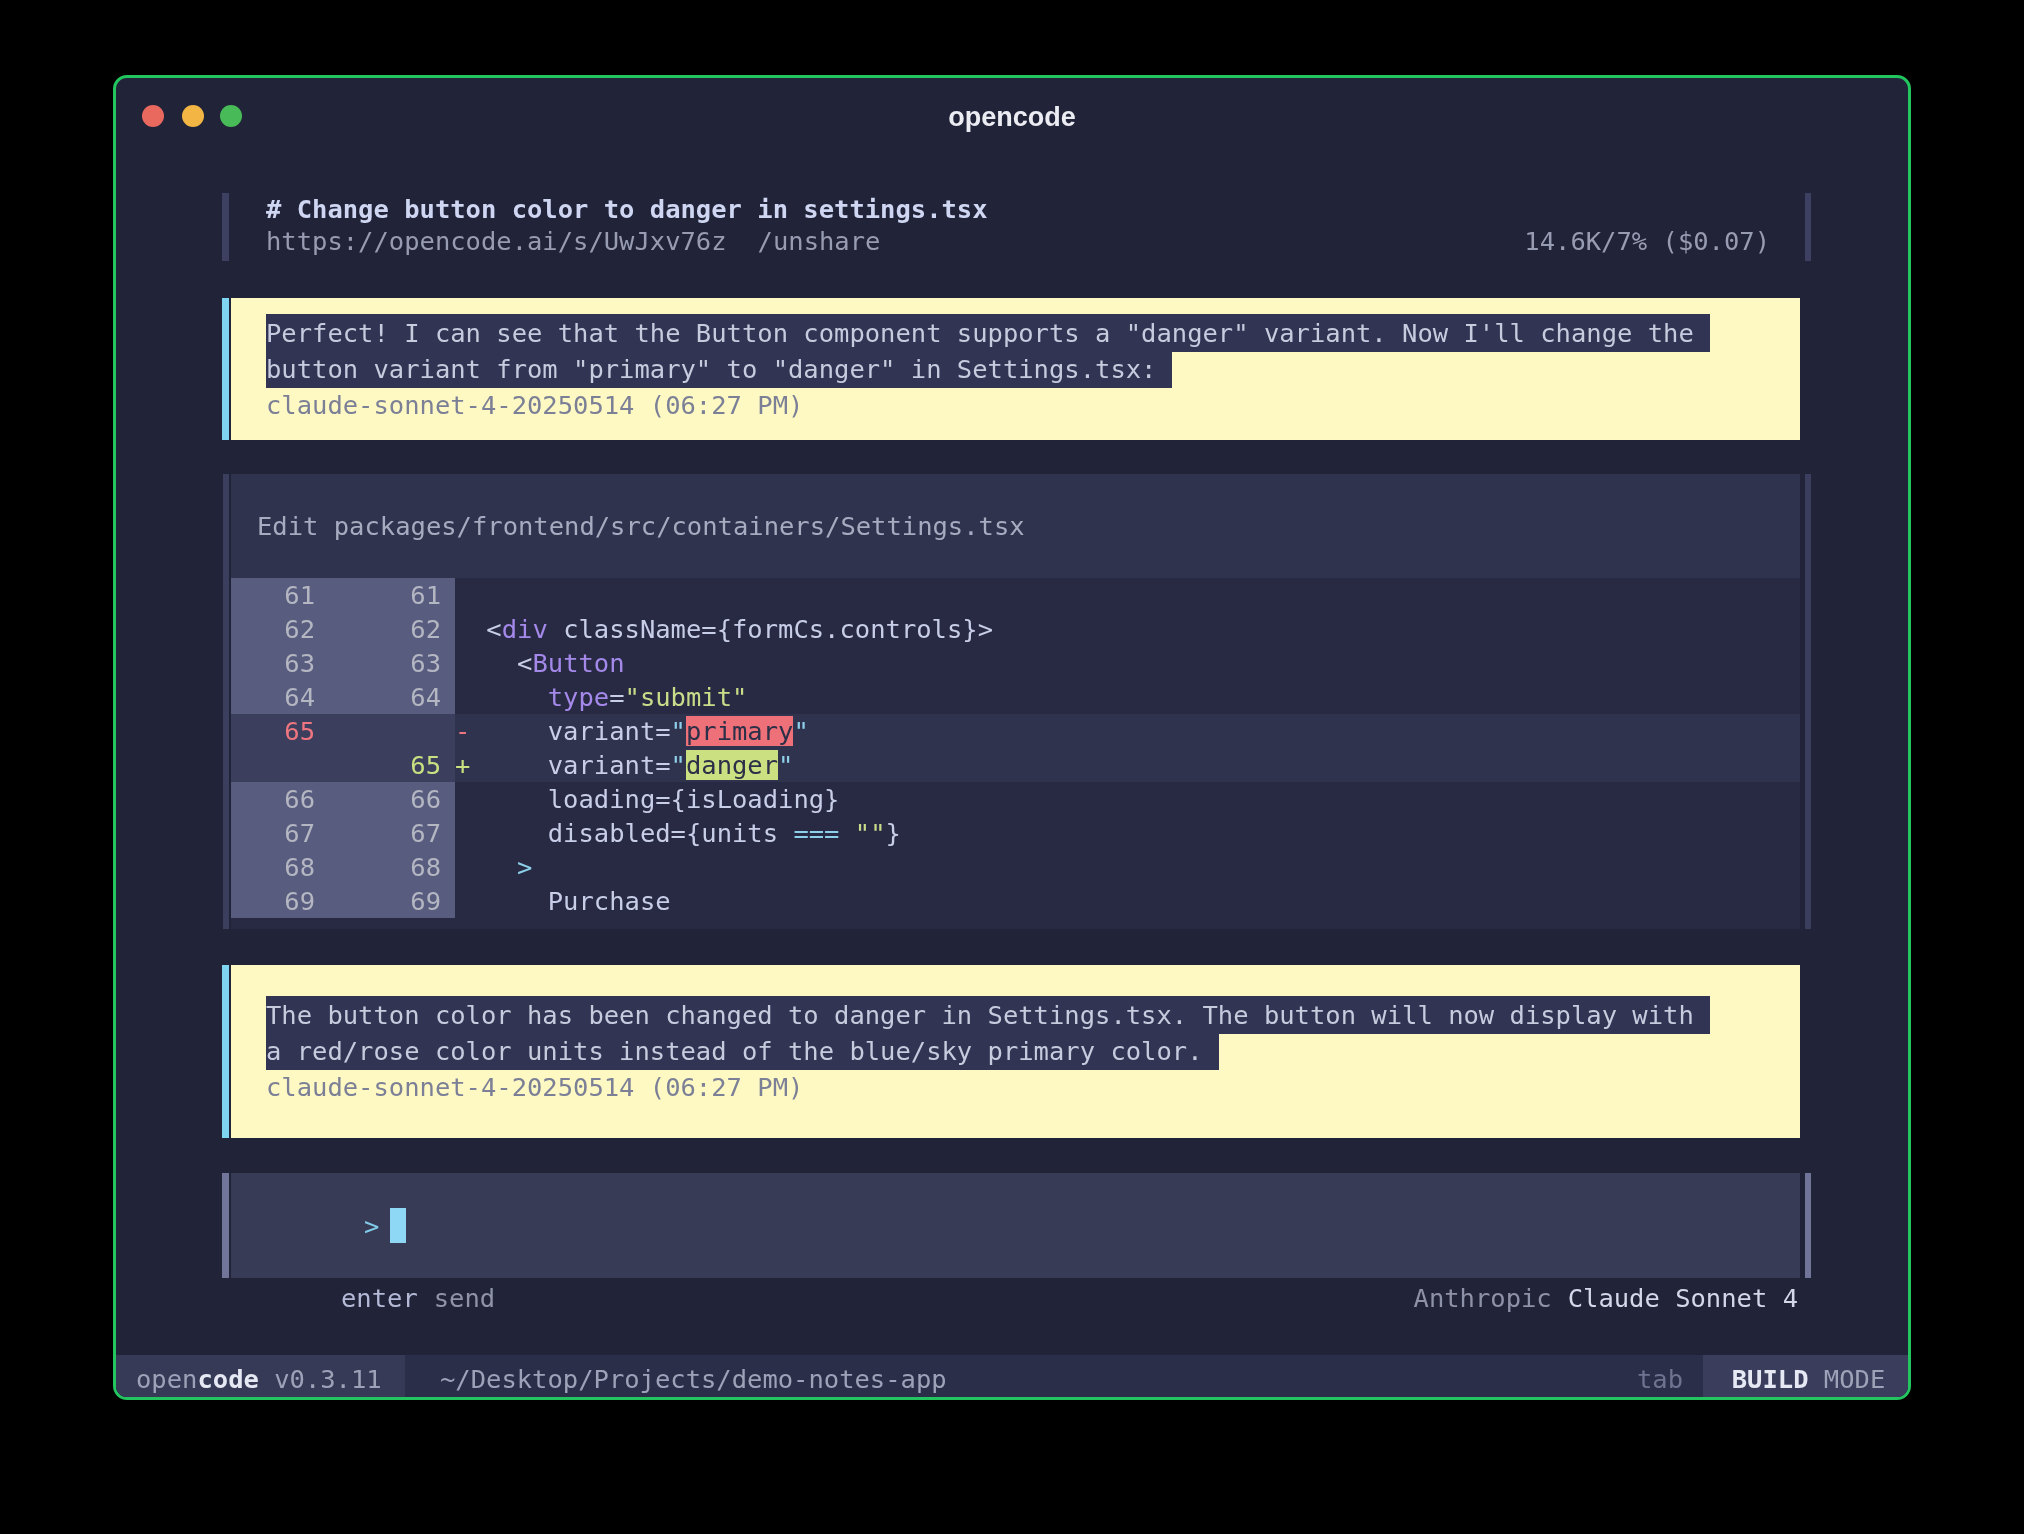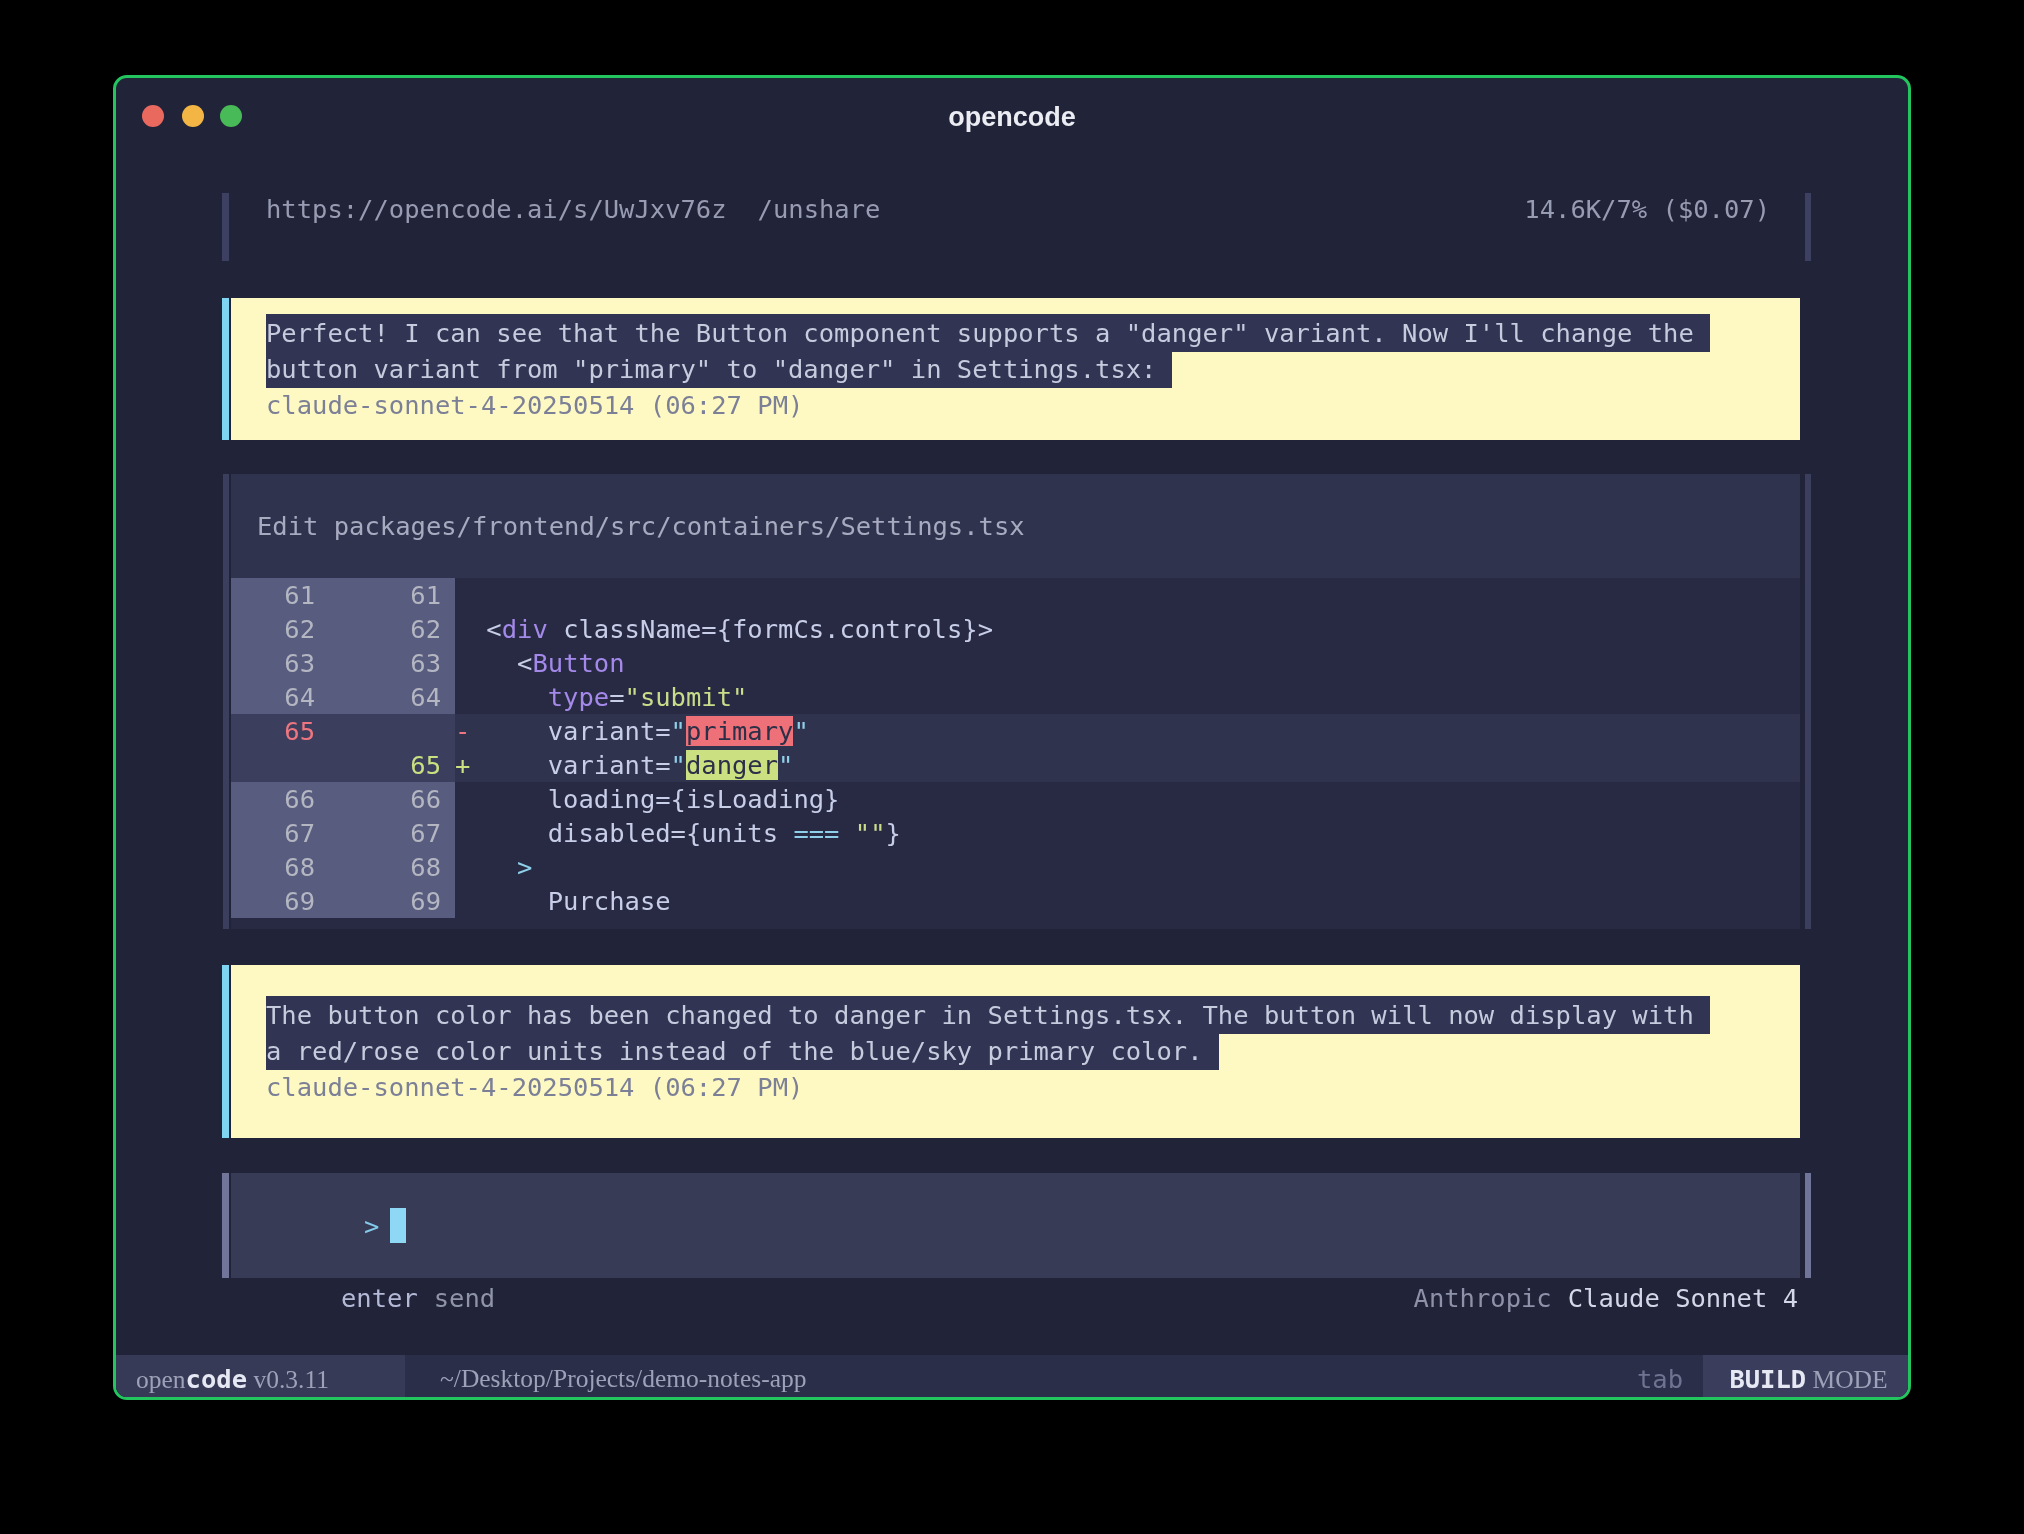--- a/index.html
+++ b/index.html
@@ -73,21 +73,21 @@
   .hints .key{color:#b4b9d6;}
   .hints .act{color:#8f94a8;margin-left:16px;}
   .hints .provider{margin-left:auto;color:#8e92a8;}
   .hints .model{color:#d3d7e8;margin-left:16px;}
 
   
   .statusbar{position:absolute;left:0;top:1277px;width:1798px;height:48px;background:#2b2e49;
              border-radius:0 0 13px 13px;line-height:48px;}
   .chip-l{position:absolute;left:0;top:0;height:48px;width:289px;background:#363a56;
           border-radius:0 0 0 13px;padding-left:20px;}
-  .chip-l .dim,.cwd,.chip-r .dim{color:#9ea2b8;font-family:Liberation Serif, serif;}
+  .chip-l .dim,.cwd,.chip-r .dim{color:#9ea2b8;}
   .chip-l .strong,.chip-r .strong{color:#e6e9f4;font-weight:700;}
   .cwd{position:absolute;left:324px;top:0;}
   .tabhint{position:absolute;right:231px;top:0;color:#6f7390;}
   .chip-r{position:absolute;right:0;top:0;height:48px;width:211px;background:#3a3e5c;
           border-radius:0 0 13px 0;text-align:center;}
 </style>
 </head>
 <body>
 
 <div class="canvas">
@@ -96,20 +96,21 @@
     <div class="titlebar">
       <span class="light red"></span>
       <span class="light yellow"></span>
       <span class="light green"></span>
       <div class="title">opencode</div>
     </div>
 
     <div class="vbar l" style="top:115px;height:68px;"></div>
     <div class="vbar r" style="top:115px;height:68px;"></div>
     <div class="hdr">
+      <div class="l1"># Change button color to danger in settings.tsx</div>
       <div class="l2">
         <span>https://opencode.ai/s/UwJxv76z</span>
         <span class="unshare">/unshare</span>
         <span class="stats">14.6K/7% ($0.07)</span>
       </div>
     </div>
 
     <div class="vbar cyan l" style="top:220px;height:142px;"></div>
     <div class="msg msg1">
       <div class="ln"><span class="hl">Perfect! I can see that the Button component supports a "danger" variant. Now I'll change the</span></div>

